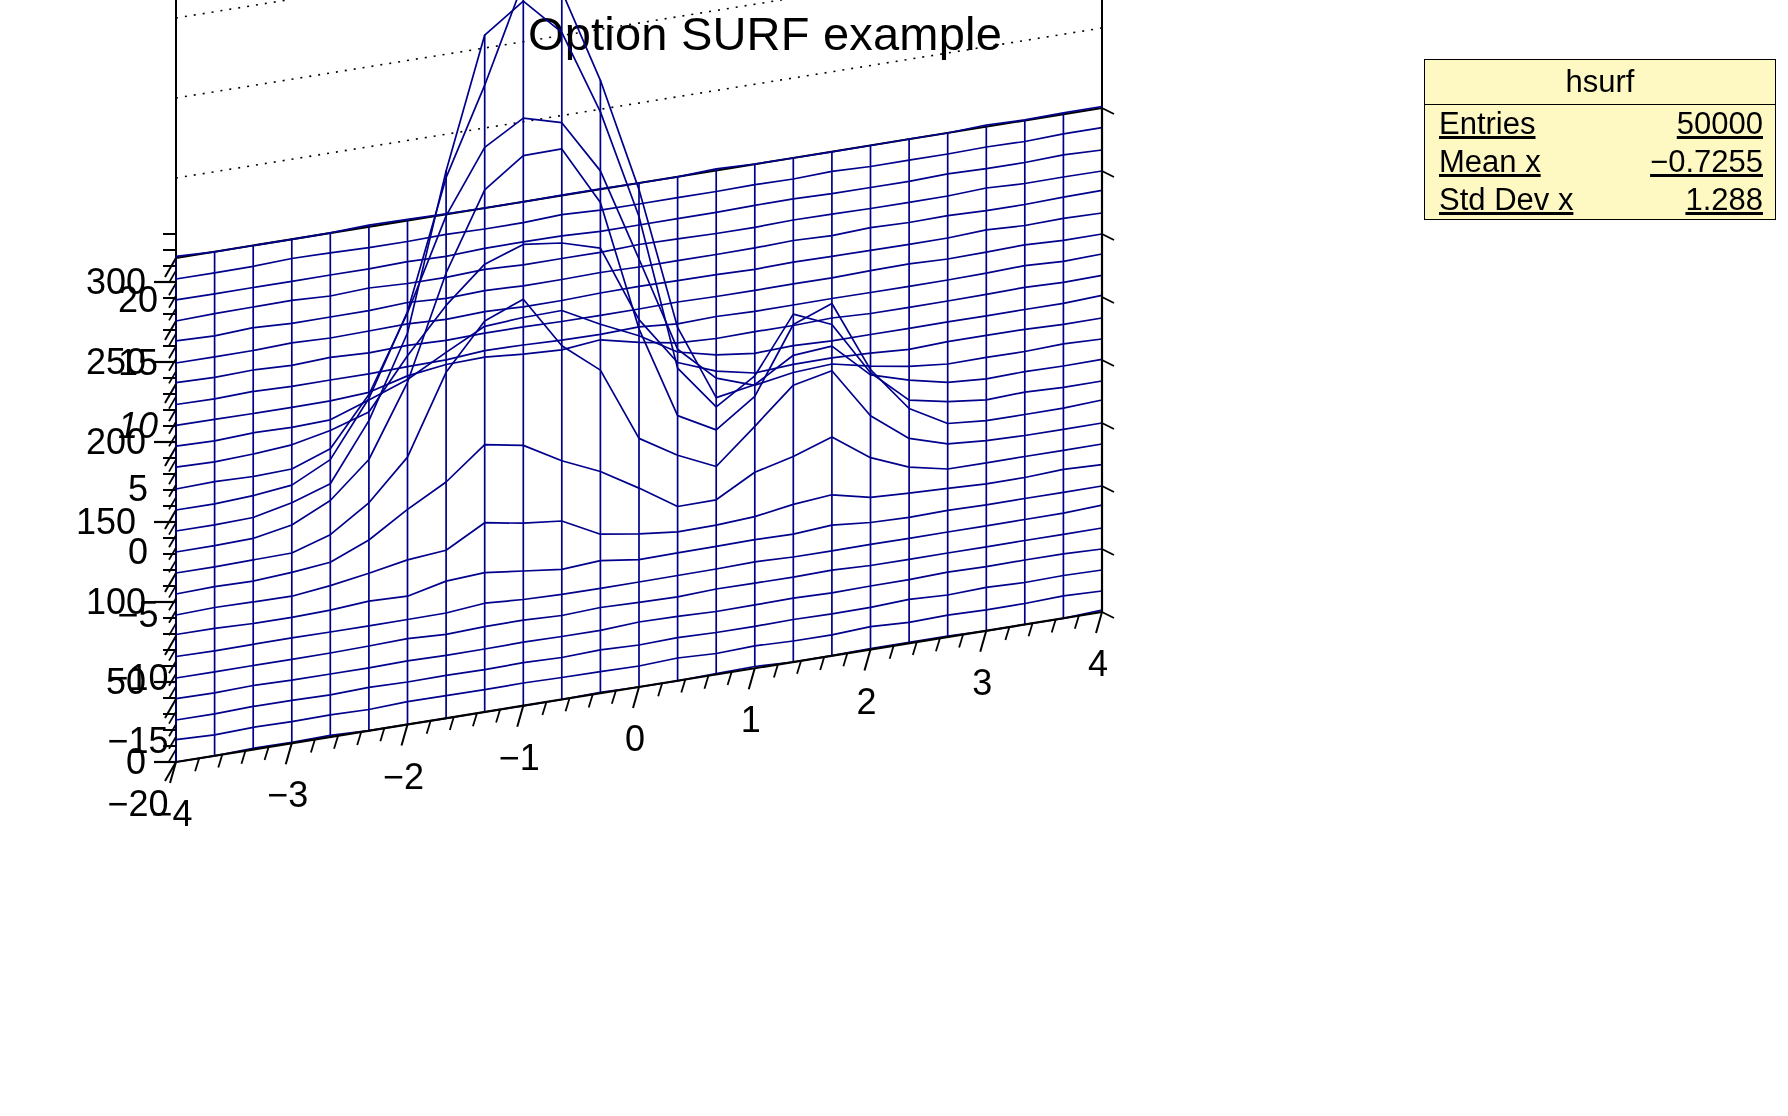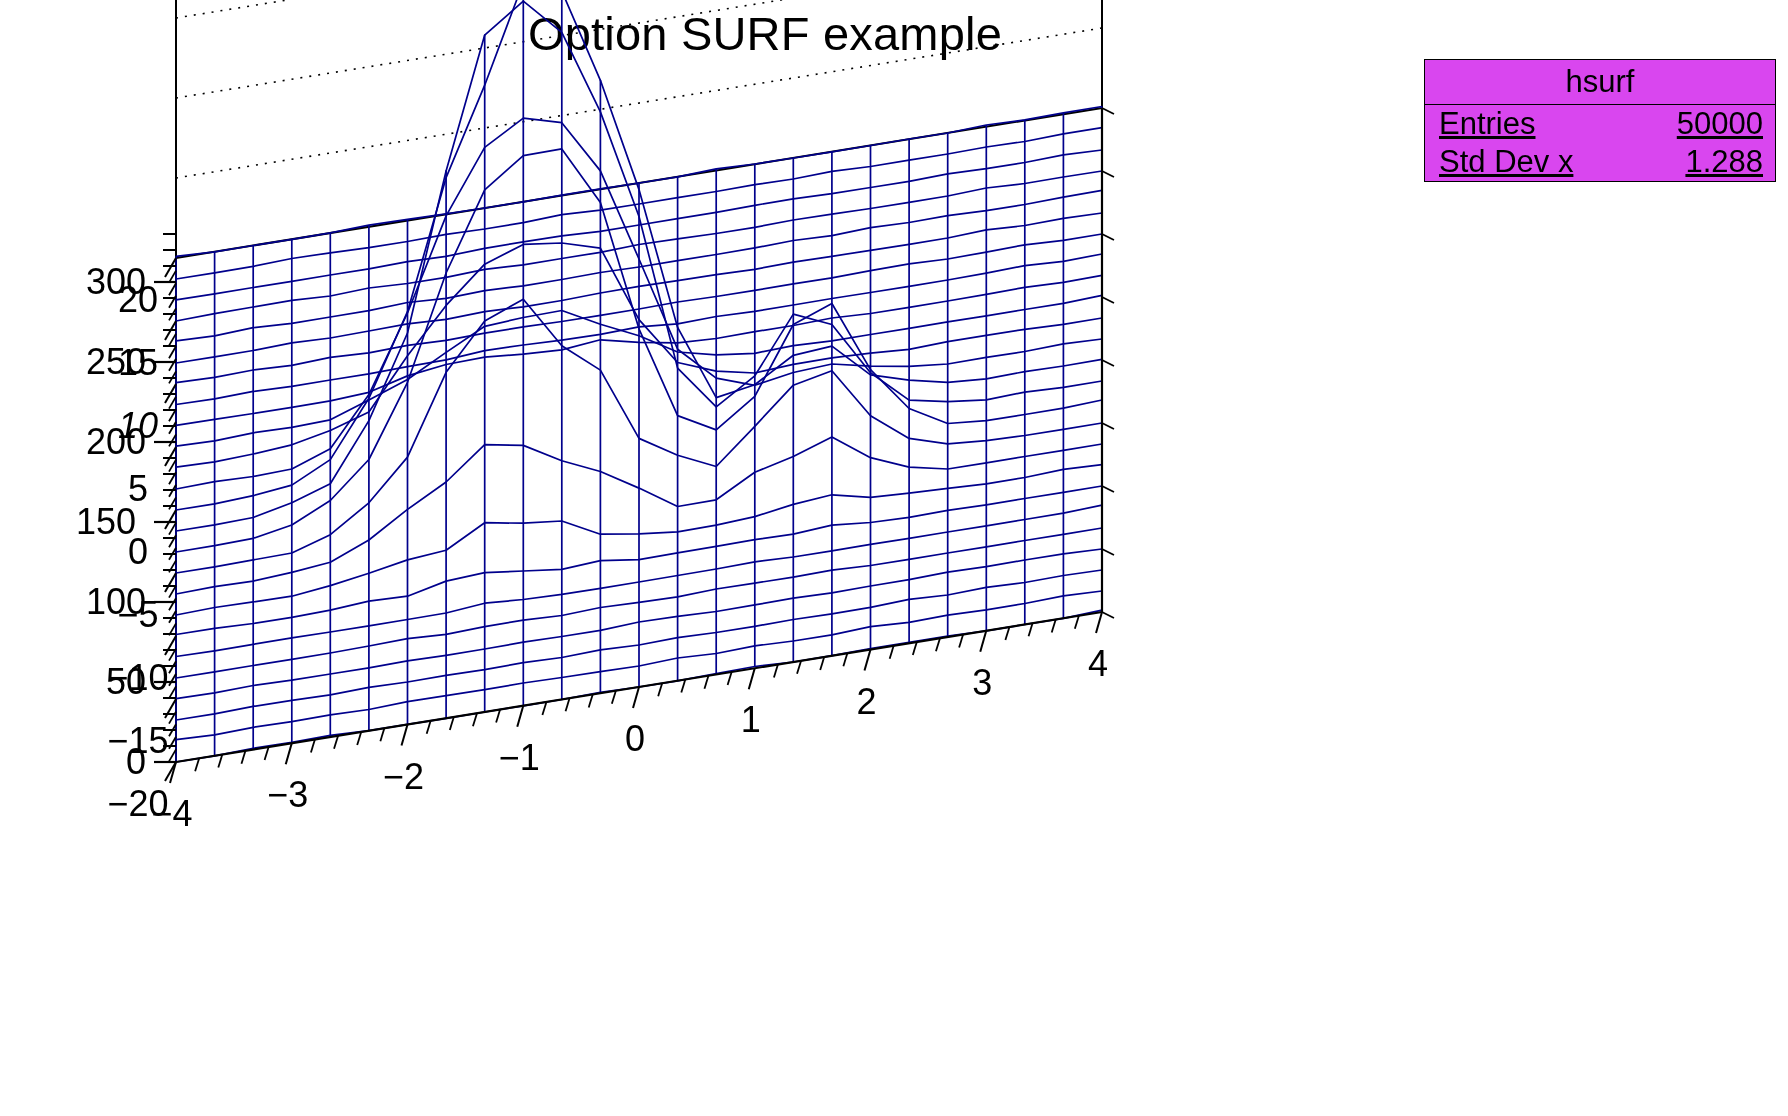--- a/index.html
+++ b/index.html
@@ -37,21 +37,21 @@
     color: #000000;
     white-space: nowrap;
   }
   
   .stats-box {
     position: absolute;
     left: 1424px;
     top: 59px;
     width: 352px;
     border: 1px solid #000000;
-    background: #d946ef;
+    background: #fef9c3;
     box-sizing: border-box;
   }
   .stats-title {
     text-align: center;
     font-size: 31px;
     line-height: 44px;
     height: 44px;
     border-bottom: 1px solid #000000;
     color: #000000;
   }
@@ -325,19 +325,23 @@
     </div>
 
   <div class="stats-box">
     <div class="stats-title">hsurf</div>
     <div id="stats-rows">
         <div class="stats-row">
           <span class="k">Entries</span>
           <span class="v">50000</span>
         </div>
         <div class="stats-row">
+          <span class="k">Mean x</span>
+          <span class="v">−0.7255</span>
+        </div>
+        <div class="stats-row">
           <span class="k">Std Dev x</span>
           <span class="v">1.288</span>
         </div>
       </div>
   </div>
 
 </div>
 
 </body></html>

